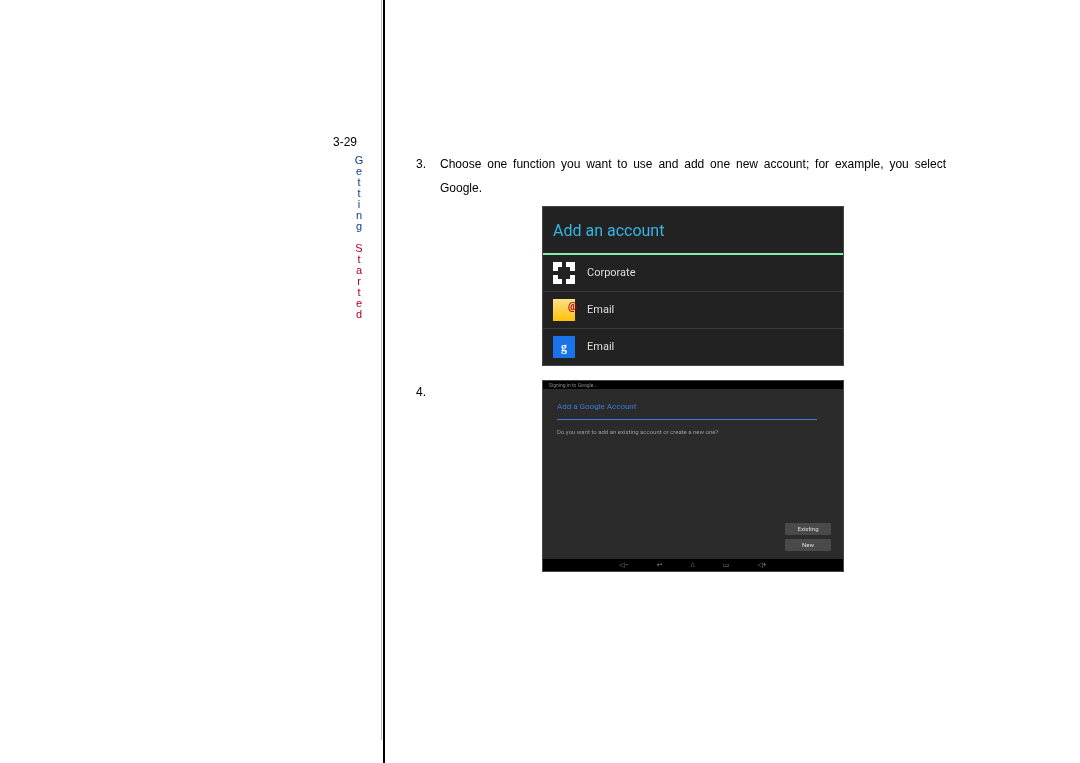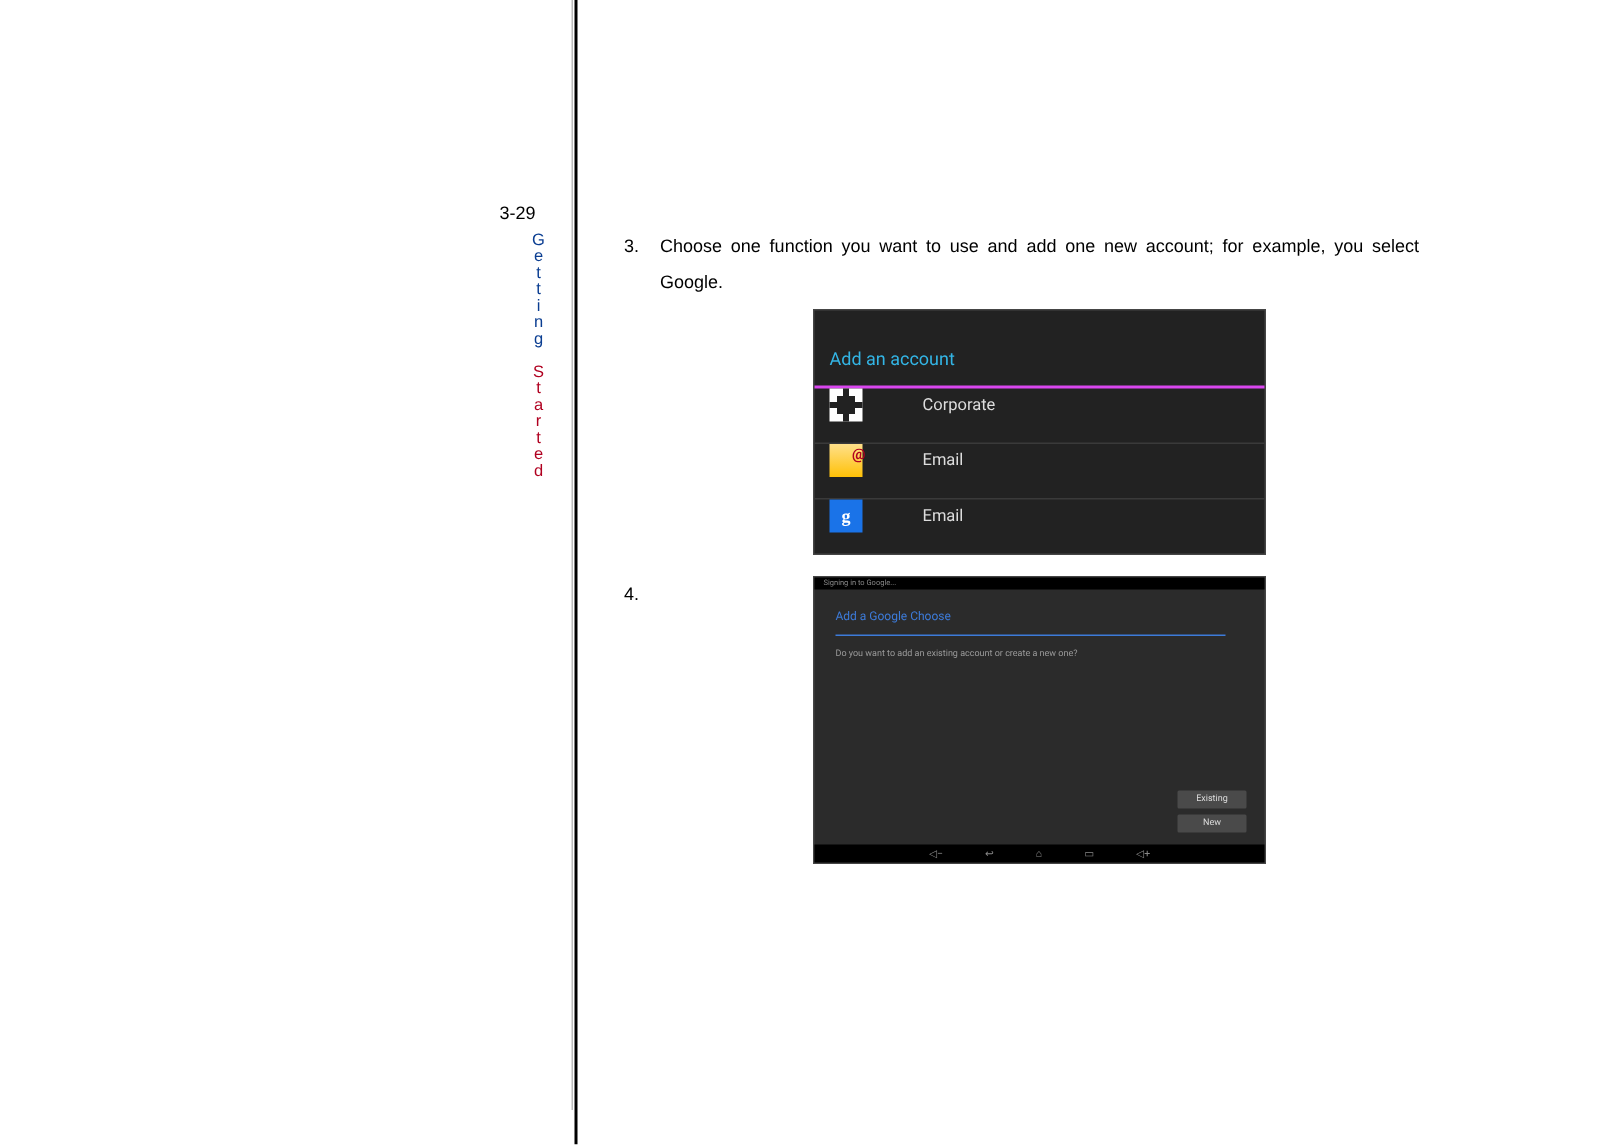--- a/index.html
+++ b/index.html
@@ -83,33 +83,32 @@
     border: 1px solid #454545;
   }
   
   .shot1 {
     width: 300px;
     background: #222;
     font-family: "Segoe UI", Roboto, Arial, sans-serif;
   }
   .shot1 .hdr {
     color: #33b5e5;
-    font-size: 12px;
-    padding: 20px 10px 6px 10px;
-    border-bottom: 2px solid #d946ef;
+    font-size: 16px;
+    padding: 8px 10px 6px 10px;
+    border-bottom: 2px solid #86efac;
   }
   .shot1 .row {
     display: flex;
-    align-items: flex-start;
+    align-items: center;
     height: 36px;
     padding: 0 10px;
     border-bottom: 1px solid #3a3a3a;
     color: #ddd;
     font-size: 11px;
-    gap: 28px;
   }
   .shot1 .row:last-child { border-bottom: none; }
   .shot1 .icon {
     width: 22px;
     height: 22px;
     margin-right: 12px;
     display: flex;
     align-items: center;
     justify-content: center;
     font-size: 12px;
@@ -254,21 +253,21 @@
           <div class="row">
             <div class="icon icon-google">g</div>
             <span>Email</span>
           </div>
         </div>
       </li>
       <li>
         <div class="screenshot shot2">
           <div class="topbar">Signing in to Google...</div>
           <div class="inner">
-            <div class="title">Add a Google Choose</div>
+            <div class="title">Add a Google Account</div>
             <div class="ask">Do you want to add an existing account or create a new one?</div>
           </div>
           <div class="btns">
             <div class="btn">Existing</div>
             <div class="btn">New</div>
           </div>
           <div class="navbar">
             <span class="nav-ic">◁−</span>
             <span class="nav-ic">↩</span>
             <span class="nav-ic">⌂</span>

